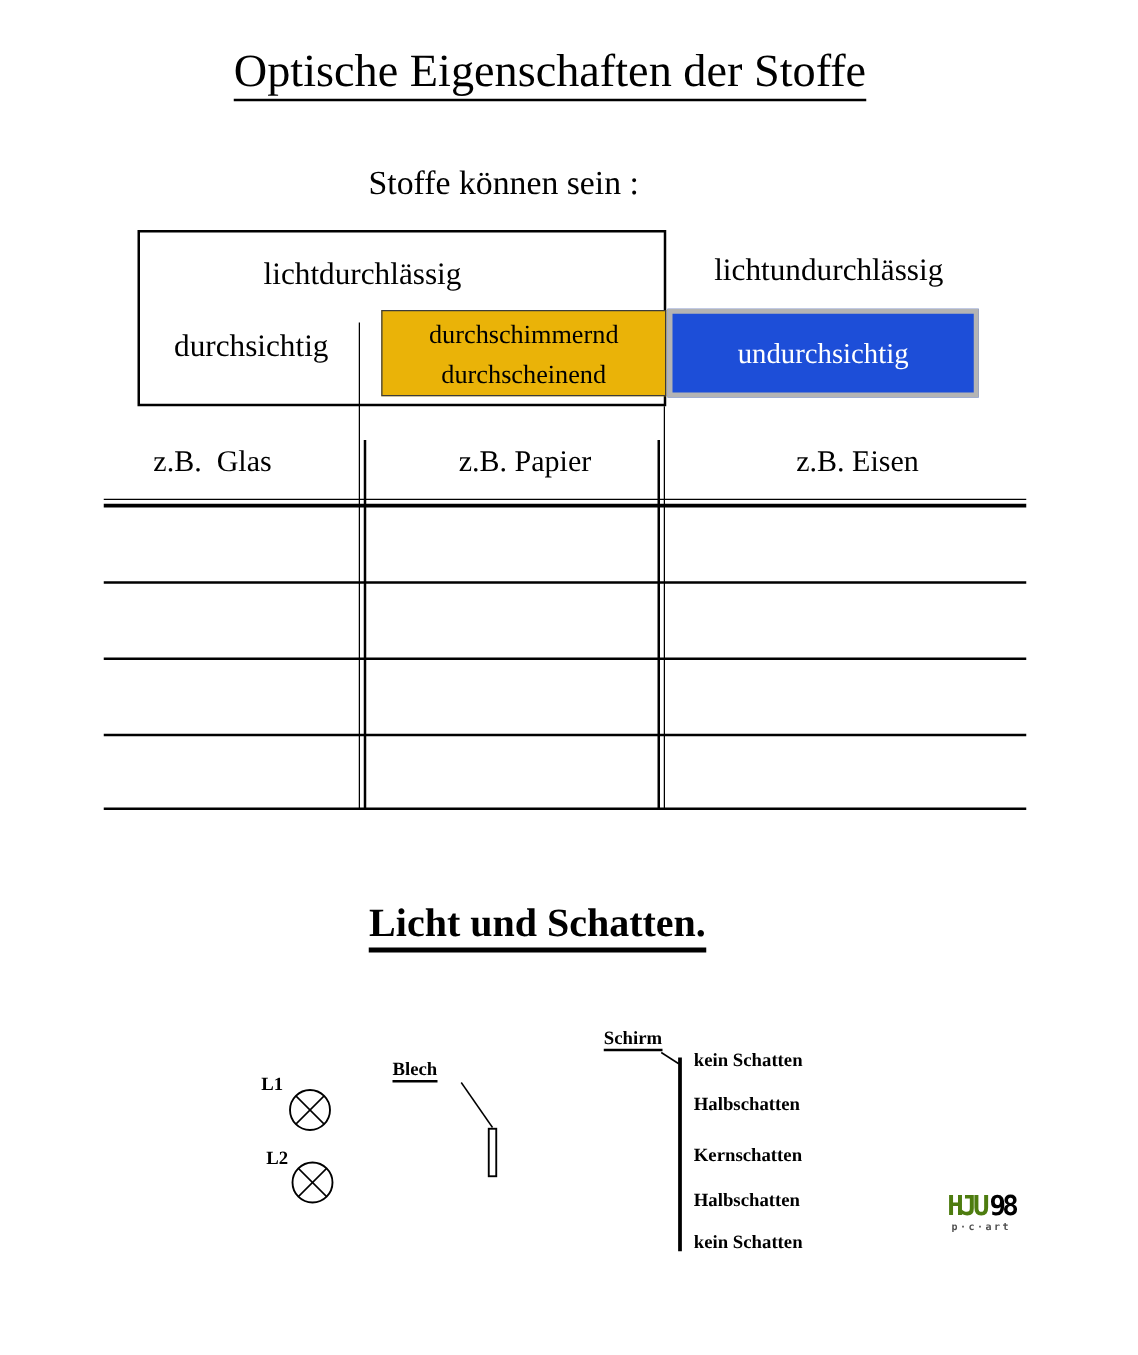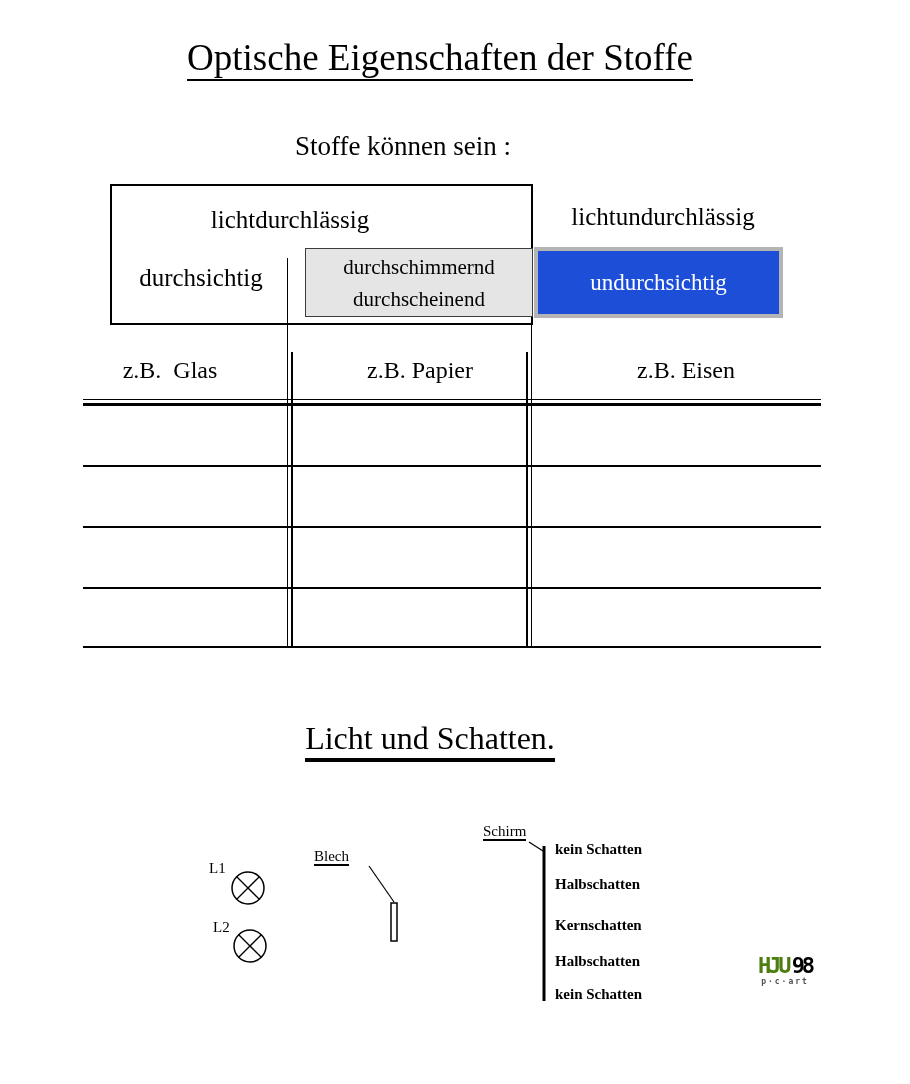--- a/index.html
+++ b/index.html
@@ -21,38 +21,38 @@
   .doc-title { left:140px; top:36px; width:600px; font-size:37px; }
   .doc-subtitle { left:143px; top:131px; width:520px; font-size:27px; }
 
   .class-box { left:110px; top:184px; width:423px; height:141px; border:2px solid #000; }
   .lbl-lichtdurch { left:150px; top:206px; width:280px; font-size:25px; }
   .lbl-durchsichtig { left:122px; top:264px; width:158px; font-size:25px; }
   .lbl-lichtundurch { left:545px; top:203px; width:236px; font-size:25px; }
 
   .semi-box {
     left:305px; top:248px; width:228px; height:69px;
-    background:#e5e5e5; border:1px solid #3c3c3c;
+    background:#eab308; border:1px solid #3c3c3c;
     font-size:21px; line-height:32px; padding-top:2px;
   }
   .opaque-box {
     left:534px; top:247px; width:249px; height:71px;
     background:#1d4ed8; border:4px solid #b4b4b4;
     color:#fff; font-size:23px;
     display:flex; align-items:center; justify-content:center;
   }
 
   .ex-label { top:357px; font-size:24px; white-space:pre; }
   .ex-glas   { left:90px;  width:160px; }
   .ex-papier { left:330px; width:180px; }
   .ex-eisen  { left:596px; width:180px; }
 
-  .section-title { left:230px; top:720px; width:400px; font-size:32px; font-weight:normal; }
+  .section-title { left:230px; top:720px; width:400px; font-size:32px; font-weight:bold; }
 
-  .diag-label { font-weight:normal; font-size:15px; }
+  .diag-label { font-weight:bold; font-size:15px; }
   .zone-label { position:absolute; left:555px; font-weight:bold; font-size:15px; }
 
   .logo { left:750px; top:955px; width:70px; text-align:center;
           font-family:"DejaVu Sans Mono", monospace; line-height:1; }
   .logo-top { font-weight:bold; font-size:22px; letter-spacing:-3px; }
   .logo-initials { color:#4d7c0f; }
   .logo-year { color:#000000; margin-left:3px; }
   .logo-sub { font-weight:bold; font-size:8px; letter-spacing:2px; color:#4f4f4f; margin-top:1px; }
 </style>
 </head>

